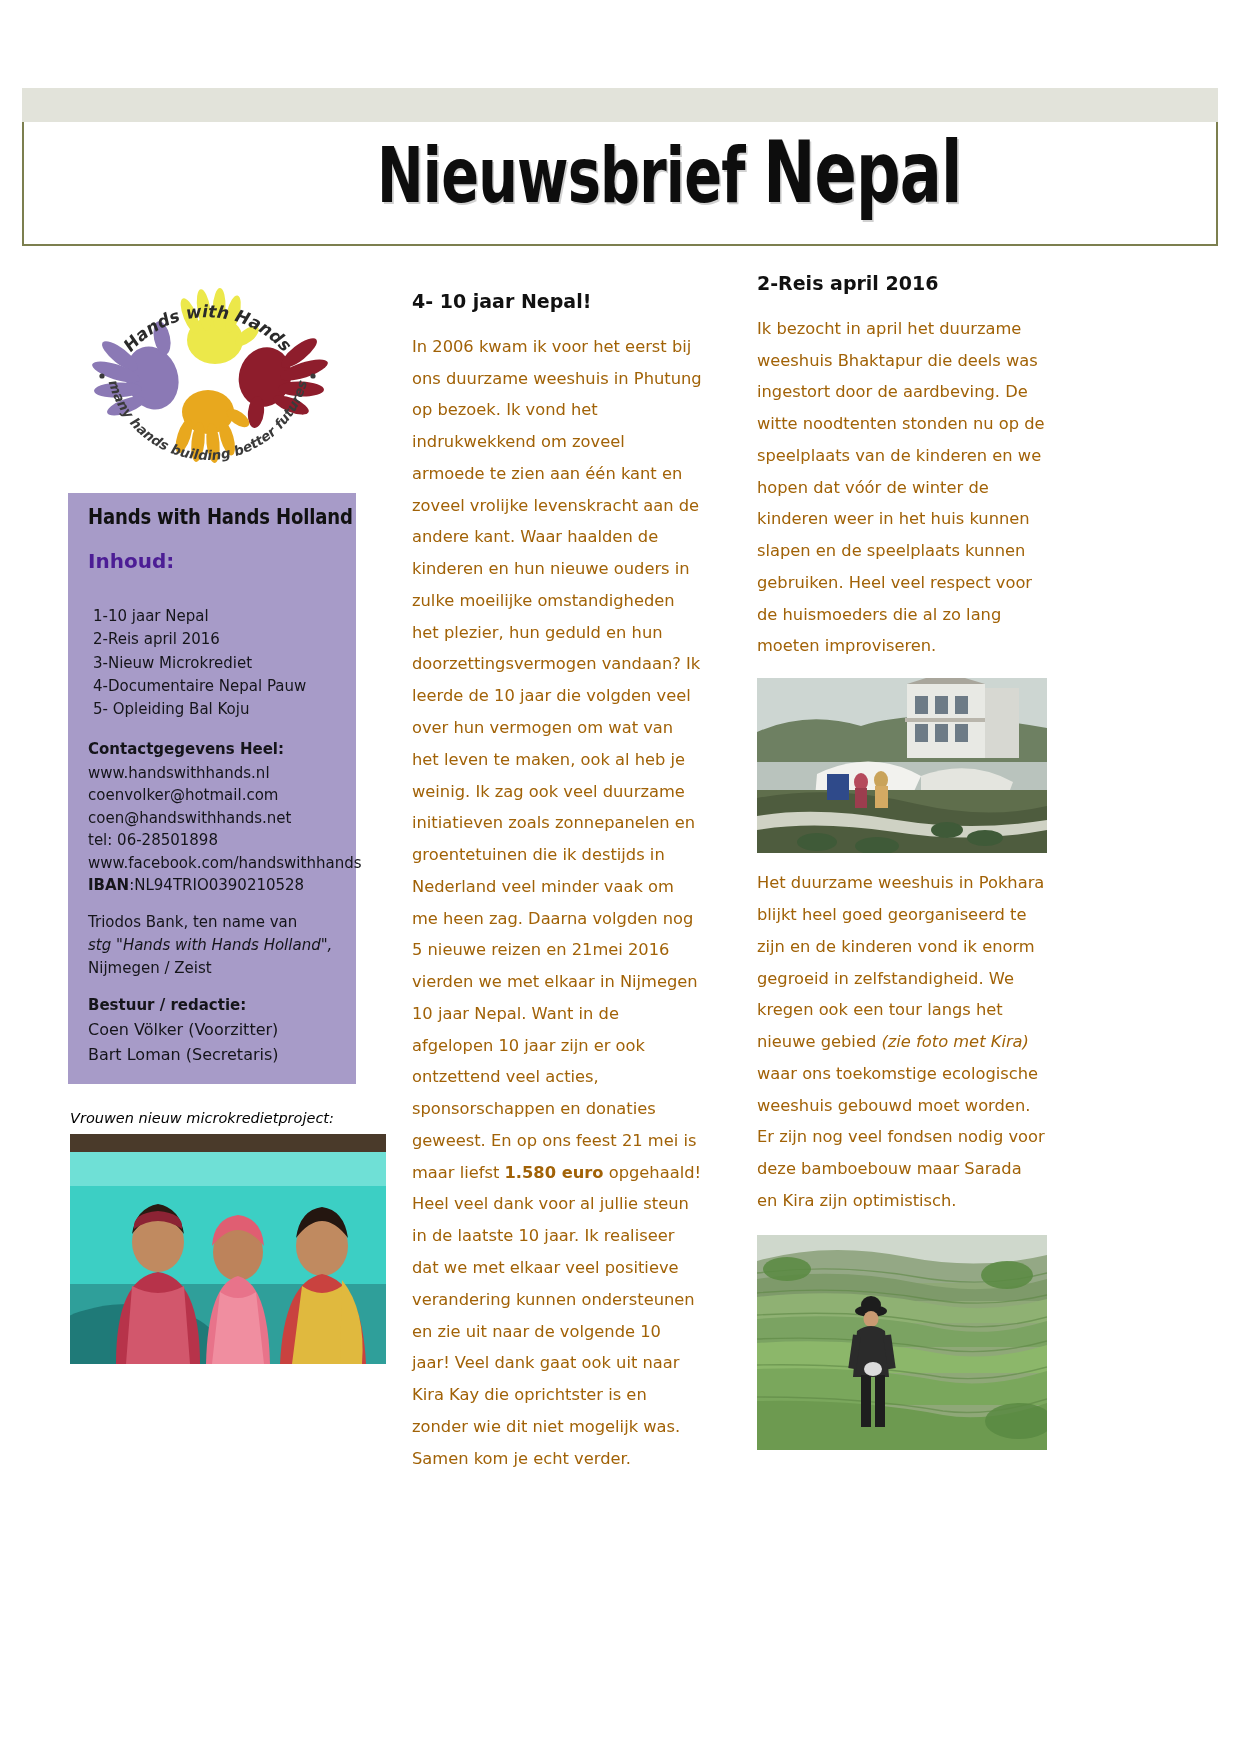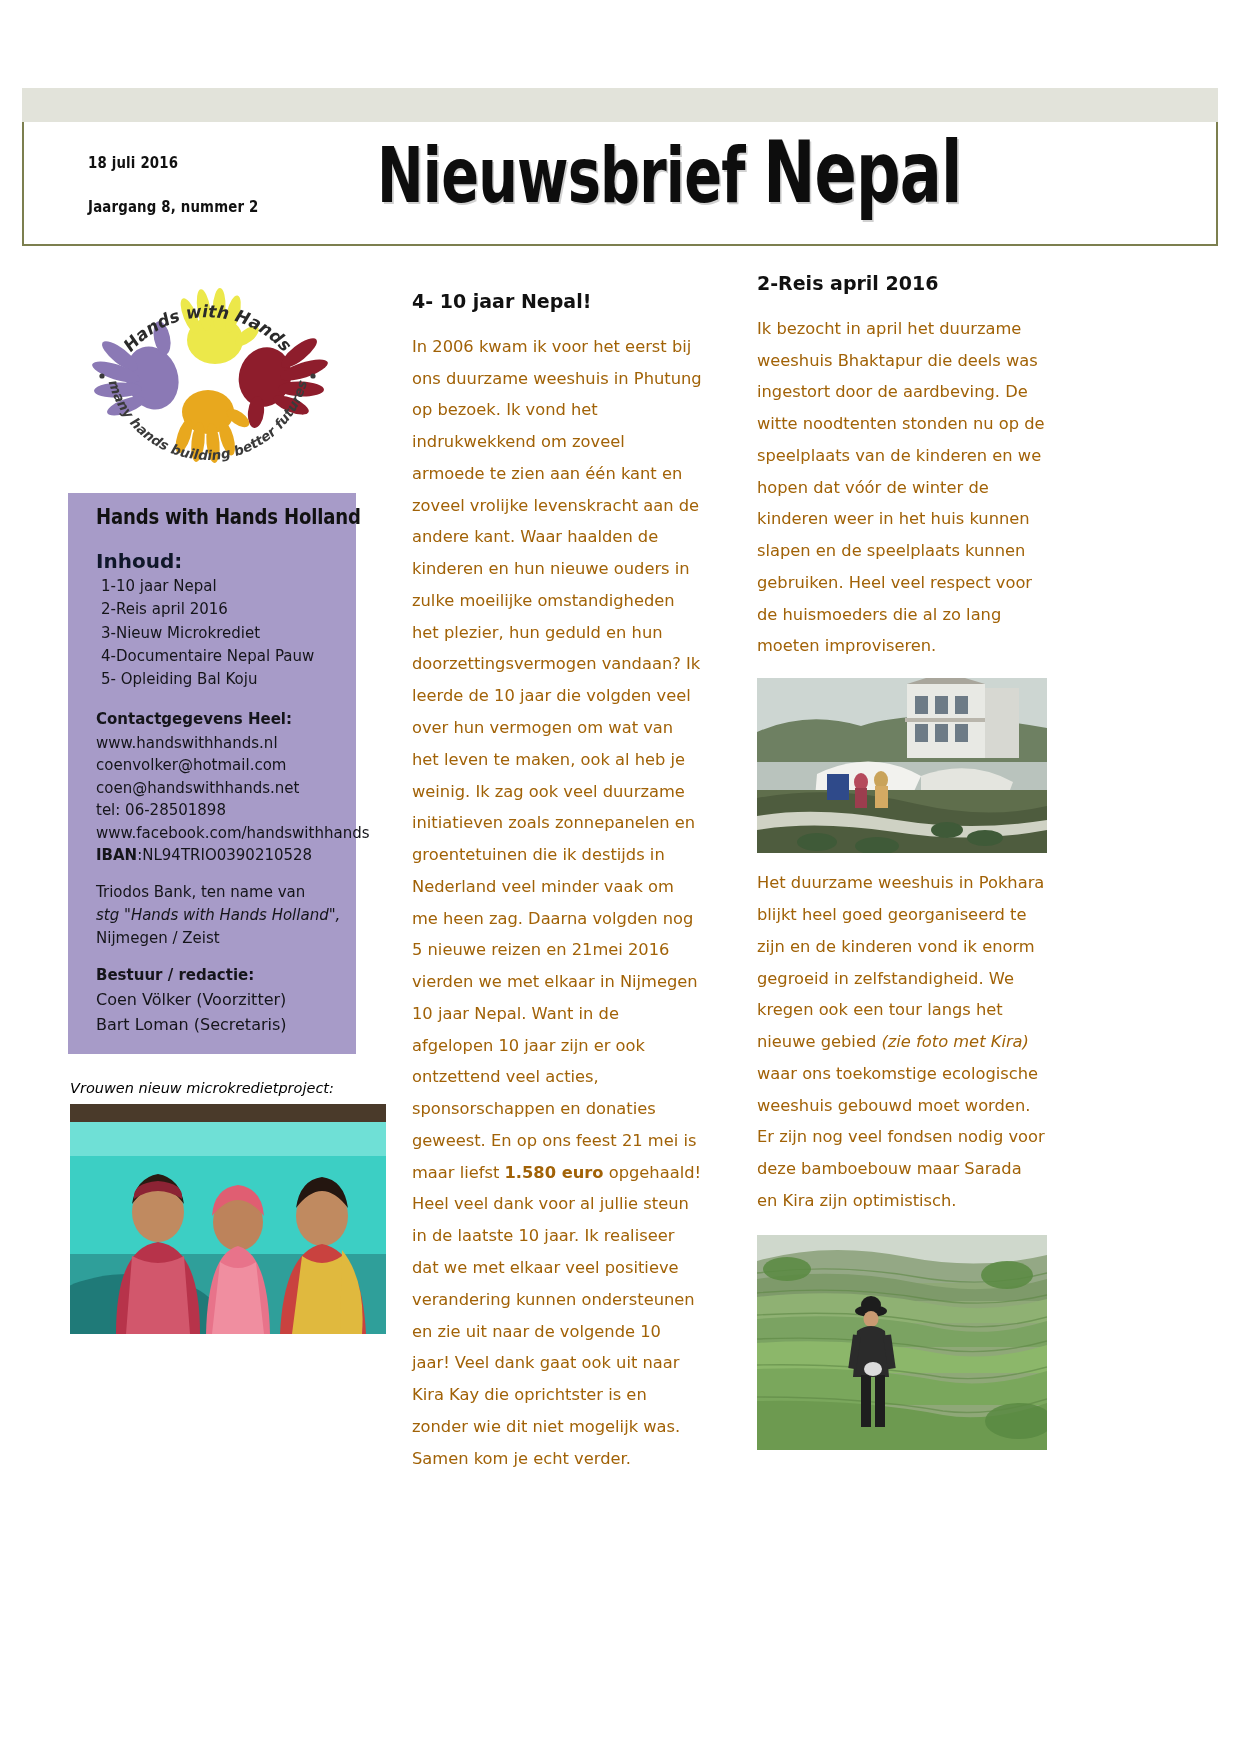--- a/index.html
+++ b/index.html
@@ -98,41 +98,41 @@
     height: 215px;
     margin: 8px 0 0 12px;
     position: relative;
   }
   .logo-svg { display: block; }
 
   .infobox {
     width: 288px;
     margin-top: 18px;
     background: #a79bc8;
-    padding: 10px 14px 16px 28px;
+    padding: 10px 14px 16px 20px;
     box-sizing: border-box;
     font-size: 15px;
     line-height: 1.42;
     color: #15151a;
   }
   .infobox-title {
     font-weight: bold;
     font-size: 21px;
     letter-spacing: -0.2px;
     transform: scaleX(0.86);
     transform-origin: left center;
     white-space: nowrap;
     margin-bottom: 12px;
     color: #111;
   }
   .infobox h3 {
     font-size: 20px;
     font-weight: bold;
-    margin: 14px 0 0 0;
-    color: #0f172a;
+    margin: 14px 0 30px 0;
+    color: #4c1d95;
   }
   .toc-list { margin: 0 0 18px 5px; }
   .toc-item { font-size: 15px; line-height: 1.55; }
   .sub-head { font-weight: bold; font-size: 15px; margin-bottom: 1px; }
   .contact-line { font-size: 15px; line-height: 1.5; white-space: nowrap; }
   .contact-line.iban b { font-weight: bold; }
   .block-gap { height: 14px; }
   .bank-line { font-size: 15px; line-height: 1.55; }
   .bank-line.italic { font-style: italic; }
   .board-line { font-size: 16px; line-height: 1.6; }
@@ -195,24 +195,20 @@
     height: 215px;
     margin: 18px 0 0 0;
   }
 </style>
 </head>
 <body>
 
 <div class="masthead">
   <div class="masthead-topbar"></div>
   <div class="masthead-box"></div>
-  <div class="issue-block">
-    <div class="issue-date">18 juli 2016</div>
-    <div class="issue-volume">Jaargang 8, nummer 2</div>
-  </div>
   <div class="masthead-title"><span class="t1">Nieuwsbrief </span><span class="t2">Nepal</span></div>
 </div>
 
 <div class="page-body">
 
   <div class="col-left">
 
     <div class="logo-wrap">
       <svg class="logo-svg" width="255" height="215" viewBox="0 0 255 215">
         <defs>

